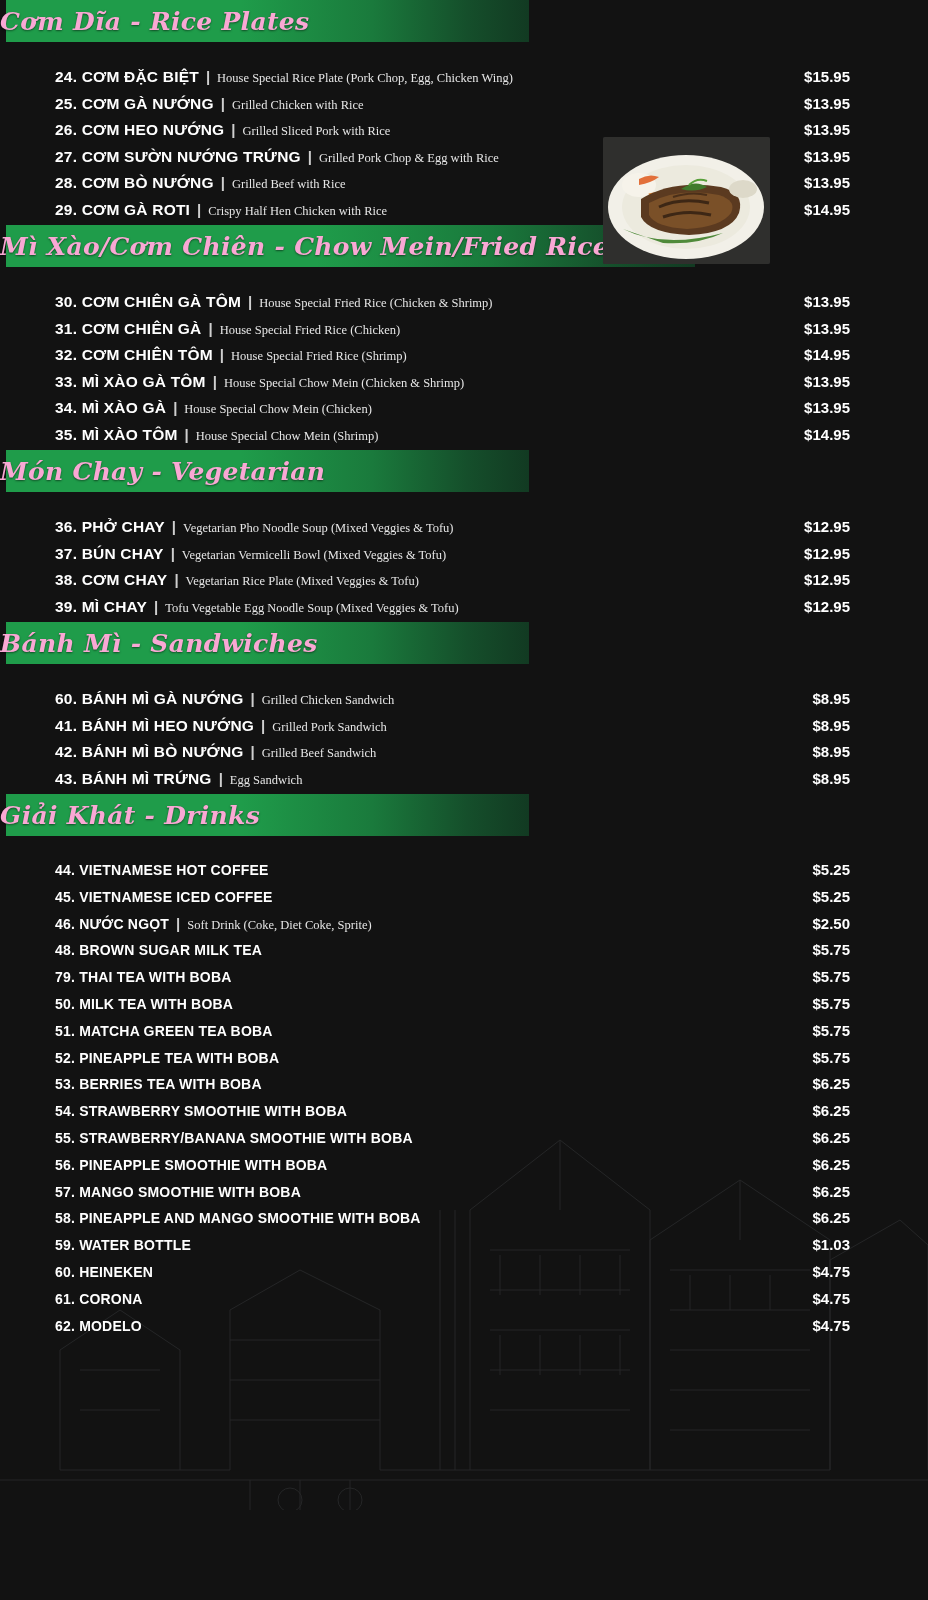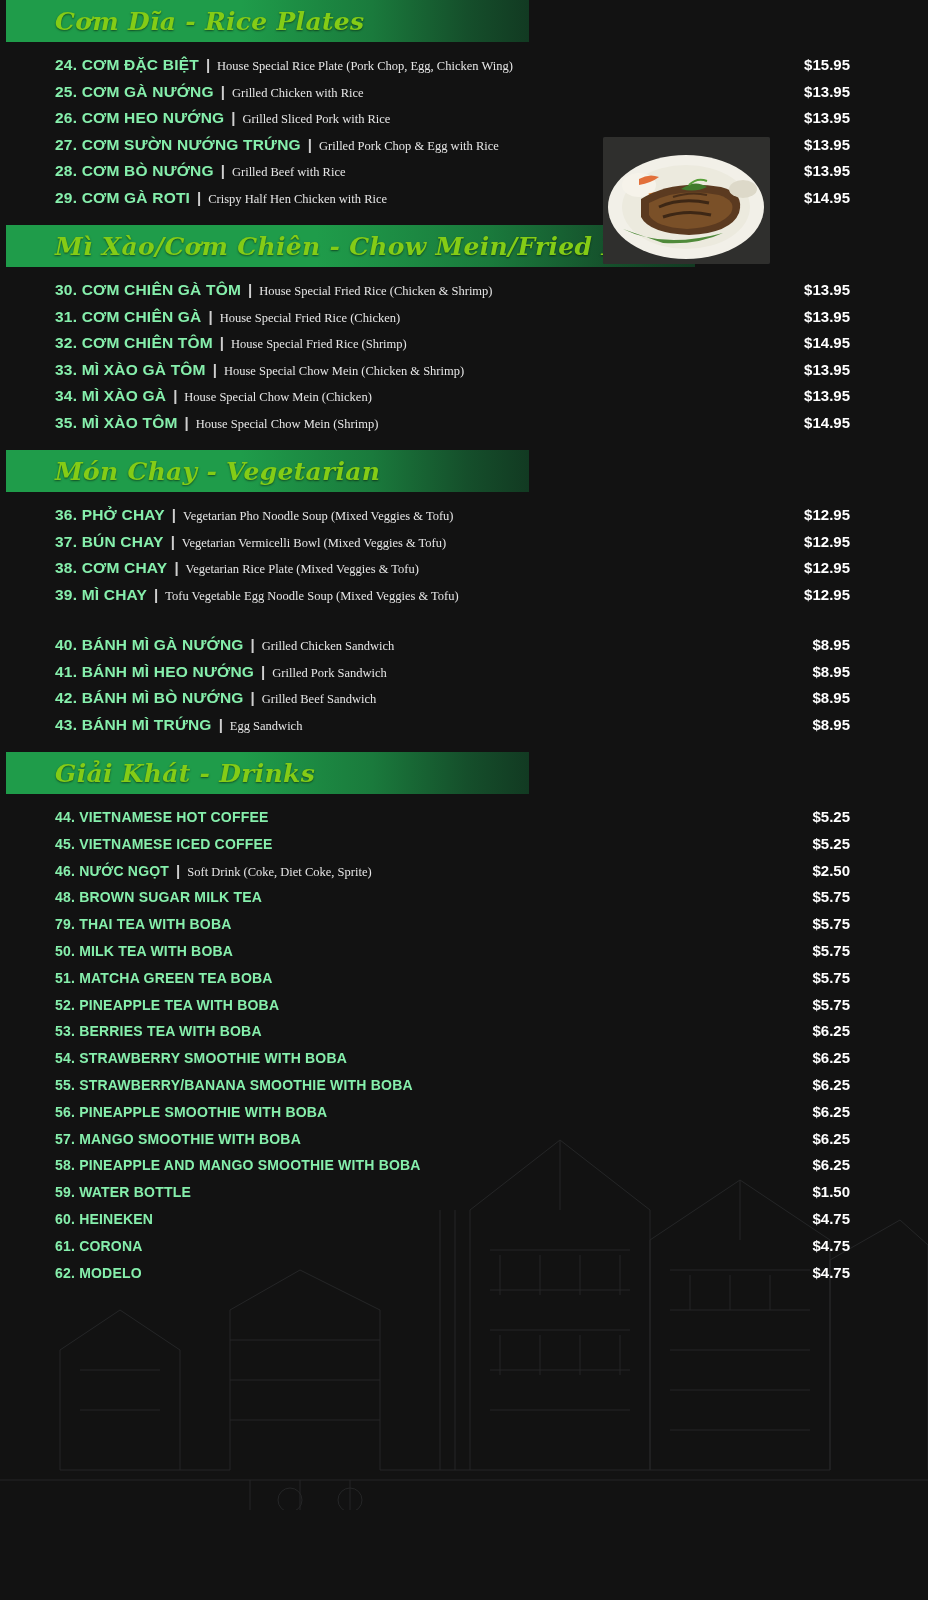--- a/index.html
+++ b/index.html
@@ -55,41 +55,41 @@
     height: 42px;
     background: linear-gradient(to right, #1f9c4a 0%, #1f9c4a 45%, #1a7a3c 70%, #154f2b 88%, #123a22 100%);
   }
   .section-title {
     position: relative;
     z-index: 2;
     font-family: "DejaVu Serif", serif;
     font-style: italic;
     font-weight: bold;
     font-size: 25px;
-    color: #84cc16;
-    padding-left: 55px;
+    color: #f9a8d4;
     letter-spacing: 0.3px;
     text-shadow: 0 1px 2px rgba(0,0,0,0.5);
     white-space: nowrap;
   }
   .items {
     padding: 14px 0 10px 0;
   }
   .item {
     display: flex;
     align-items: baseline;
     padding: 0 78px 0 55px;
     height: 26px;
   }
   .item .name {
     font-size: 15.5px;
     font-weight: bold;
-    color: #86efac;
+    color: #ffffff;
     white-space: nowrap;
     letter-spacing: 0.2px;
+    margin-top: 12px;
   }
   .item .sep {
     color: #cfcfcf;
     font-weight: bold;
     margin: 0 7px;
     font-size: 15px;
   }
   .item .desc {
     font-family: Liberation Serif, serif;
     font-size: 12.5px;
@@ -308,23 +308,27 @@
           <div class="item">
             <span class="name">39. MÌ CHAY</span>
             <span class="sep">|</span>
             <span class="desc">Tofu Vegetable Egg Noodle Soup (Mixed Veggies &amp; Tofu)</span>
             <span class="dots"></span>
             <span class="price">$12.95</span>
           </div>
         </div>
       </div>
       <div class="section">
+        <div class="section-header">
+          <div class="bar" style="width: 523px;"></div>
+          <div class="section-title">Bánh Mì - Sandwiches</div>
+        </div>
         <div class="items tight">
           <div class="item">
-            <span class="name">40. BÁNH MÌ GÀ NƯỚNG</span>
+            <span class="name">60. BÁNH MÌ GÀ NƯỚNG</span>
             <span class="sep">|</span>
             <span class="desc">Grilled Chicken Sandwich</span>
             <span class="dots"></span>
             <span class="price">$8.95</span>
           </div>
           <div class="item">
             <span class="name">41. BÁNH MÌ HEO NƯỚNG</span>
             <span class="sep">|</span>
             <span class="desc">Grilled Pork Sandwich</span>
             <span class="dots"></span>
@@ -420,21 +424,21 @@
             <span class="price">$6.25</span>
           </div>
           <div class="item">
             <span class="name">58. PINEAPPLE AND MANGO SMOOTHIE WITH BOBA</span>
             <span class="dots"></span>
             <span class="price">$6.25</span>
           </div>
           <div class="item">
             <span class="name">59. WATER BOTTLE</span>
             <span class="dots"></span>
-            <span class="price">$1.50</span>
+            <span class="price">$1.03</span>
           </div>
           <div class="item">
             <span class="name">60. HEINEKEN</span>
             <span class="dots"></span>
             <span class="price">$4.75</span>
           </div>
           <div class="item">
             <span class="name">61. CORONA</span>
             <span class="dots"></span>
             <span class="price">$4.75</span>

